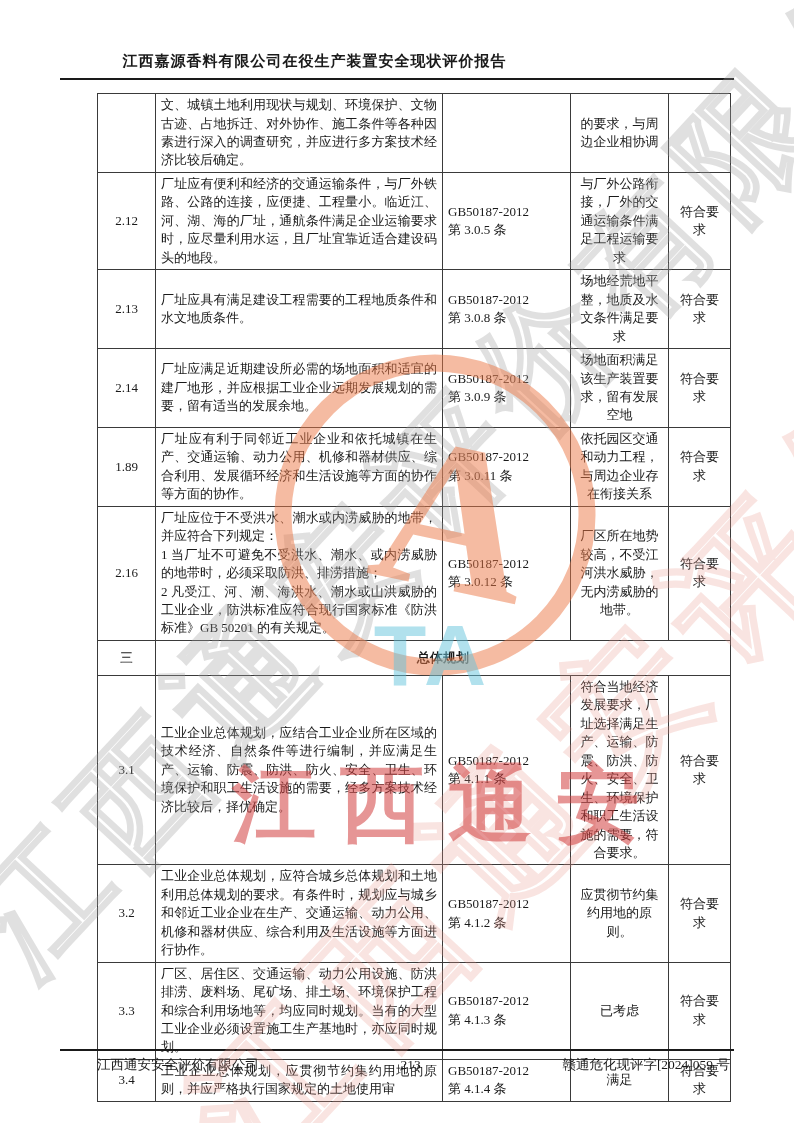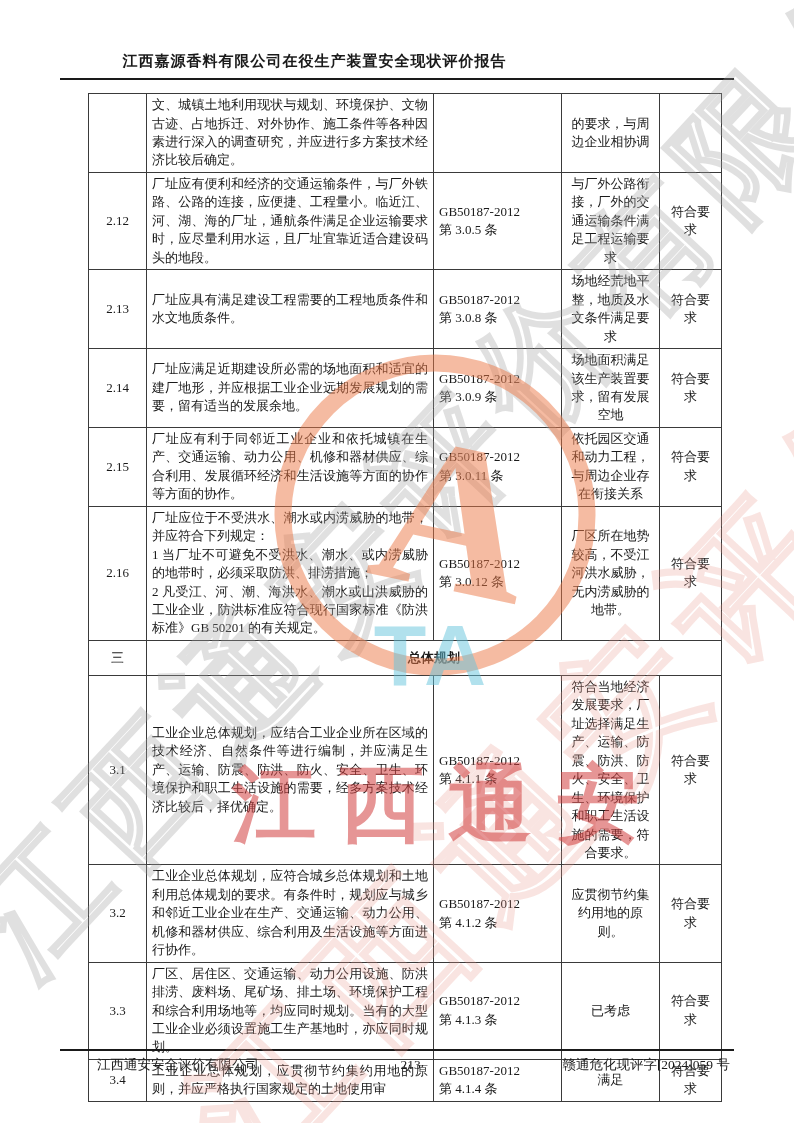--- a/index.html
+++ b/index.html
@@ -10,21 +10,21 @@
   }
   .page-header-title {
     position:absolute; top:52px; left:0; width:629px;
     text-align:center; font-weight:bold; font-size:15px; letter-spacing:1px;
   }
   .header-rule {
     position:absolute; top:78px; left:60px; width:674px;
     border-top:2.5px solid #1a1a1a; height:0;
   }
   table.eval-table {
-    position:absolute; top:93px; left:88px; width:633px;
+    position:absolute; top:93px; left:97px; width:633px;
     border-collapse:collapse; table-layout:fixed; font-size:13px;
   }
   table.eval-table td {
     border:1.2px solid #3a3a3a; padding:2px 5px;
     vertical-align:middle; line-height:1.42; overflow:hidden;
   }
   td.cell-no { text-align:center; }
   td.cell-content { text-align:justify; white-space:pre-line; }
   td.cell-basis { text-align:left; white-space:pre-line; }
   td.cell-result { text-align:center; }
@@ -103,21 +103,21 @@
       </tr>
       <tr style="height: 73px;">
         <td class="cell-no">2.14</td>
         <td class="cell-content">厂址应满足近期建设所必需的场地面积和适宜的建厂地形，并应根据工业企业远期发展规划的需要，留有适当的发展余地。</td>
         <td class="cell-basis">GB50187-2012
 第 3.0.9 条</td>
         <td class="cell-result">场地面积满足该生产装置要求，留有发展空地</td>
         <td class="cell-conclusion">符合要求</td>
       </tr>
       <tr style="height: 72px;">
-        <td class="cell-no">2.15</td>
+        <td class="cell-no">1.89</td>
         <td class="cell-content">厂址应有利于同邻近工业企业和依托城镇在生产、交通运输、动力公用、机修和器材供应、综合利用、发展循环经济和生活设施等方面的协作等方面的协作。</td>
         <td class="cell-basis">GB50187-2012
 第 3.0.11 条</td>
         <td class="cell-result">依托园区交通和动力工程，与周边企业存在衔接关系</td>
         <td class="cell-conclusion">符合要求</td>
       </tr>
       <tr style="height: 130px;">
         <td class="cell-no">2.16</td>
         <td class="cell-content">厂址应位于不受洪水、潮水或内涝威胁的地带，并应符合下列规定：
 1 当厂址不可避免不受洪水、潮水、或内涝威胁的地带时，必须采取防洪、排涝措施；

